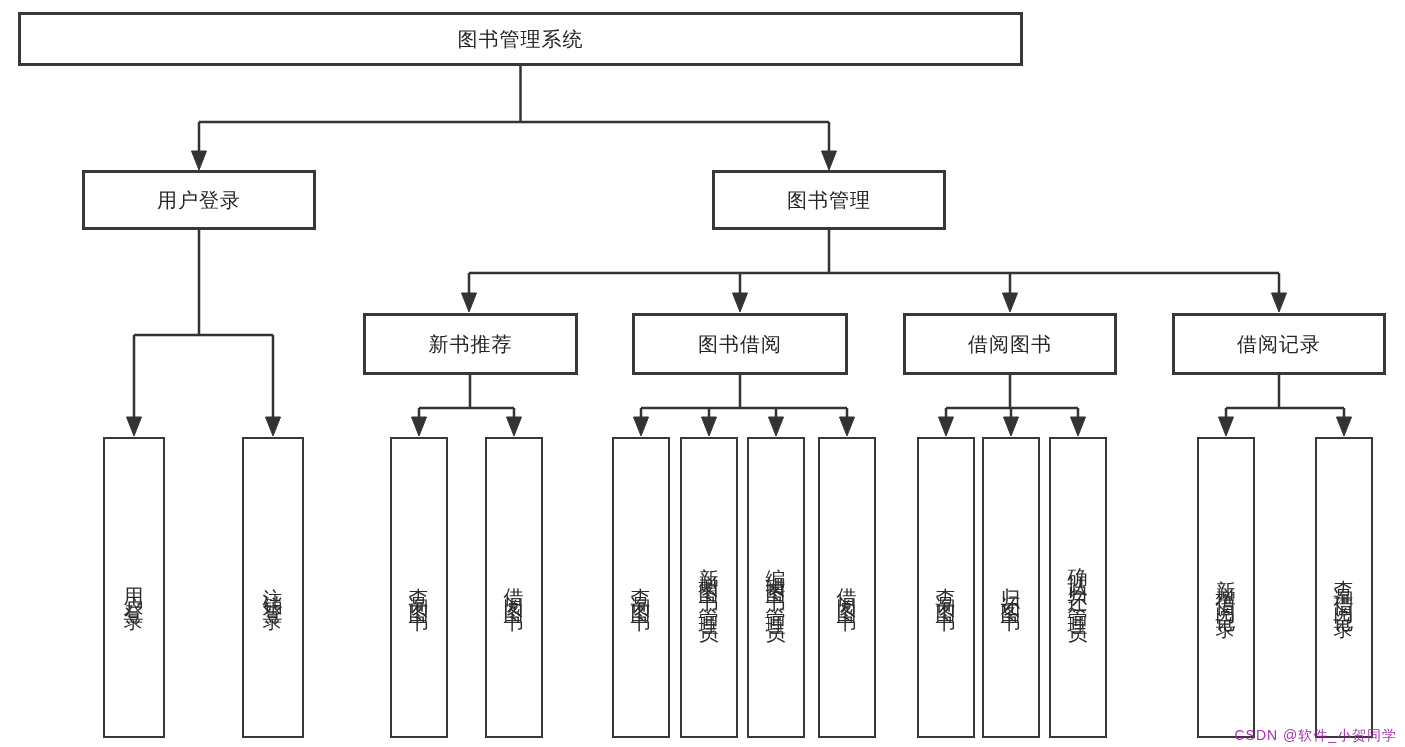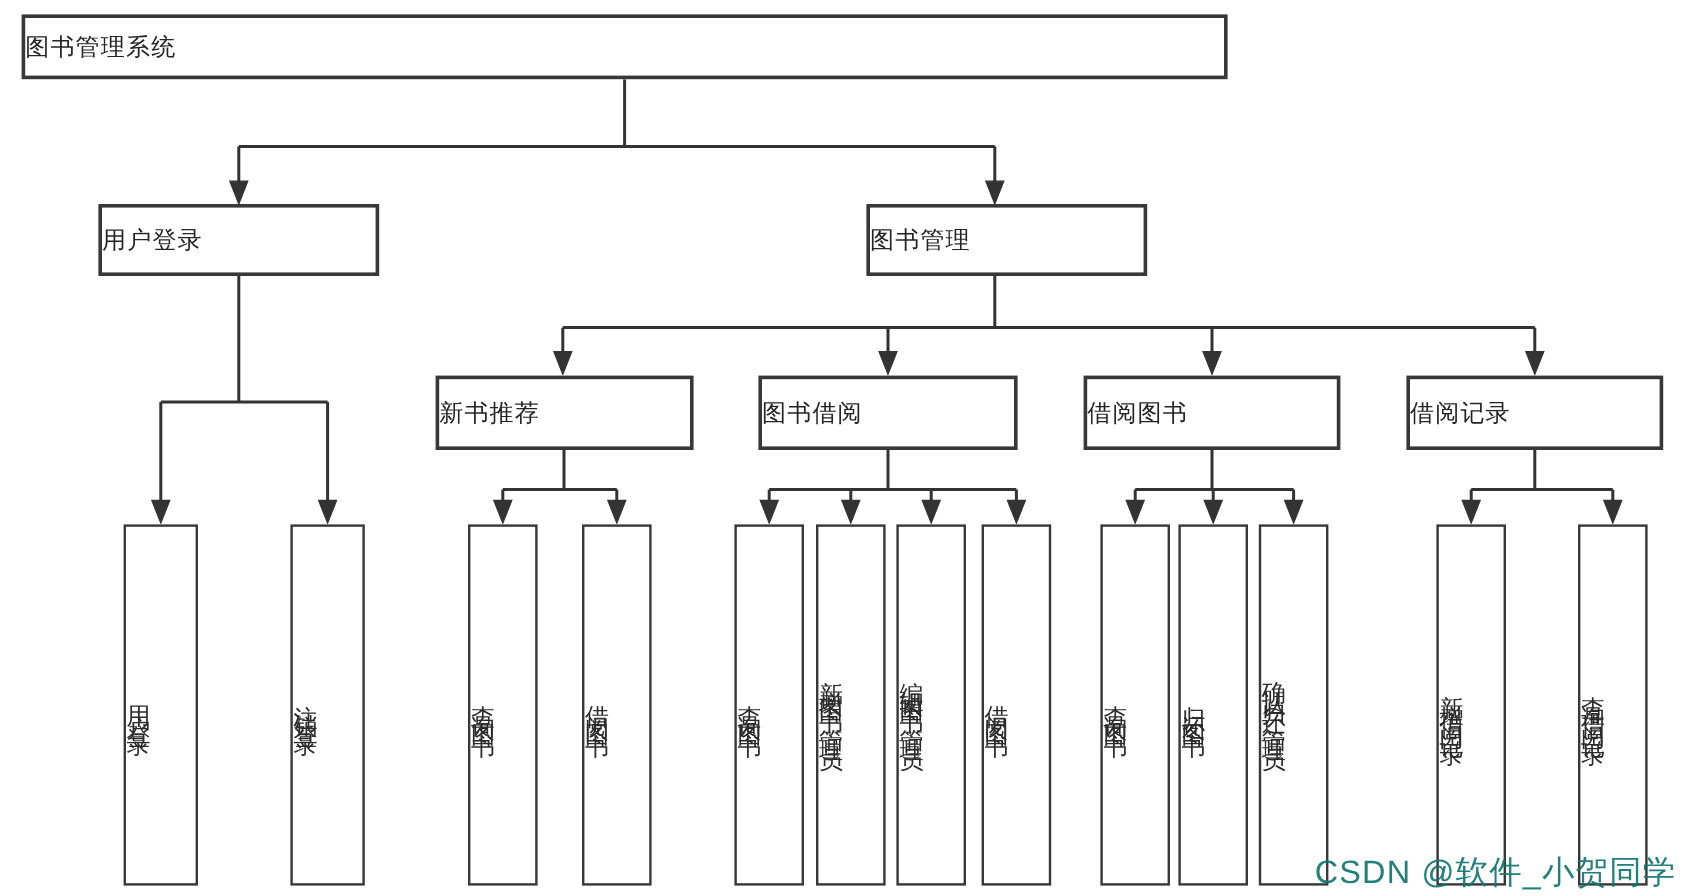--- a/index.html
+++ b/index.html
@@ -3,31 +3,31 @@
 <meta charset="utf-8">
 <style>
   html,body{margin:0;padding:0;background:#ffffff;}
   #canvas{
     position:relative;width:1405px;height:747px;background:#ffffff;overflow:hidden;
     font-family:"Liberation Sans",sans-serif;
   }
   #edges{position:absolute;left:0;top:0;width:1405px;height:747px;}
   .node,.leaf{
     position:absolute;box-sizing:border-box;background:#ffffff;
-    border:3px solid #383838;display:flex;align-items:center;justify-content:flex-start;
+    border:3px solid #383838;display:flex;align-items:center;justify-content:center;
     color:#242424;font-size:20px;letter-spacing:1px;white-space:nowrap;
   }
   .leaf{border-width:2.5px;}
   .leaf span{
     writing-mode:vertical-lr;text-orientation:mixed;
     letter-spacing:8px;font-size:20px;line-height:1;color:#2b2b2b;
   }
   #watermark{
     position:absolute;right:8px;bottom:2px;z-index:5;
-    font-size:27px;letter-spacing:1px;color:#0f766e;opacity:.92;
+    font-size:14px;letter-spacing:1px;color:#a21caf;opacity:.92;
   }
 </style>
 </head>
 <body>
 
 <div id="canvas">
 
   <svg id="edges" viewBox="0 0 1405 747" xmlns="http://www.w3.org/2000/svg">
     <path d="M520.5 66 V122 M199 122 H829
              M199 230 V335 M134 335 H273
@@ -78,21 +78,21 @@
       </g>
   </svg>
 
   <div class="node" style="left:18px;top:12px;width:1005px;height:54px;">
     <span>图书管理系统</span>
   </div>
 
   <div class="node" style="left:82px;top:170px;width:234px;height:60px;">
     <span>用户登录</span>
   </div>
-  <div class="node" style="left:712px;top:170px;width:234px;height:60px;margin-left:10px;">
+  <div class="node" style="left:712px;top:170px;width:234px;height:60px;">
     <span>图书管理</span>
   </div>
 
   <div class="node" style="left:632px;top:313px;width:216px;height:62px;">
     <span>图书借阅</span>
   </div>
   <div class="node" style="left:363px;top:313px;width:215px;height:62px;">
     <span>新书推荐</span>
   </div>
   <div class="node" style="left:903px;top:313px;width:214px;height:62px;">

